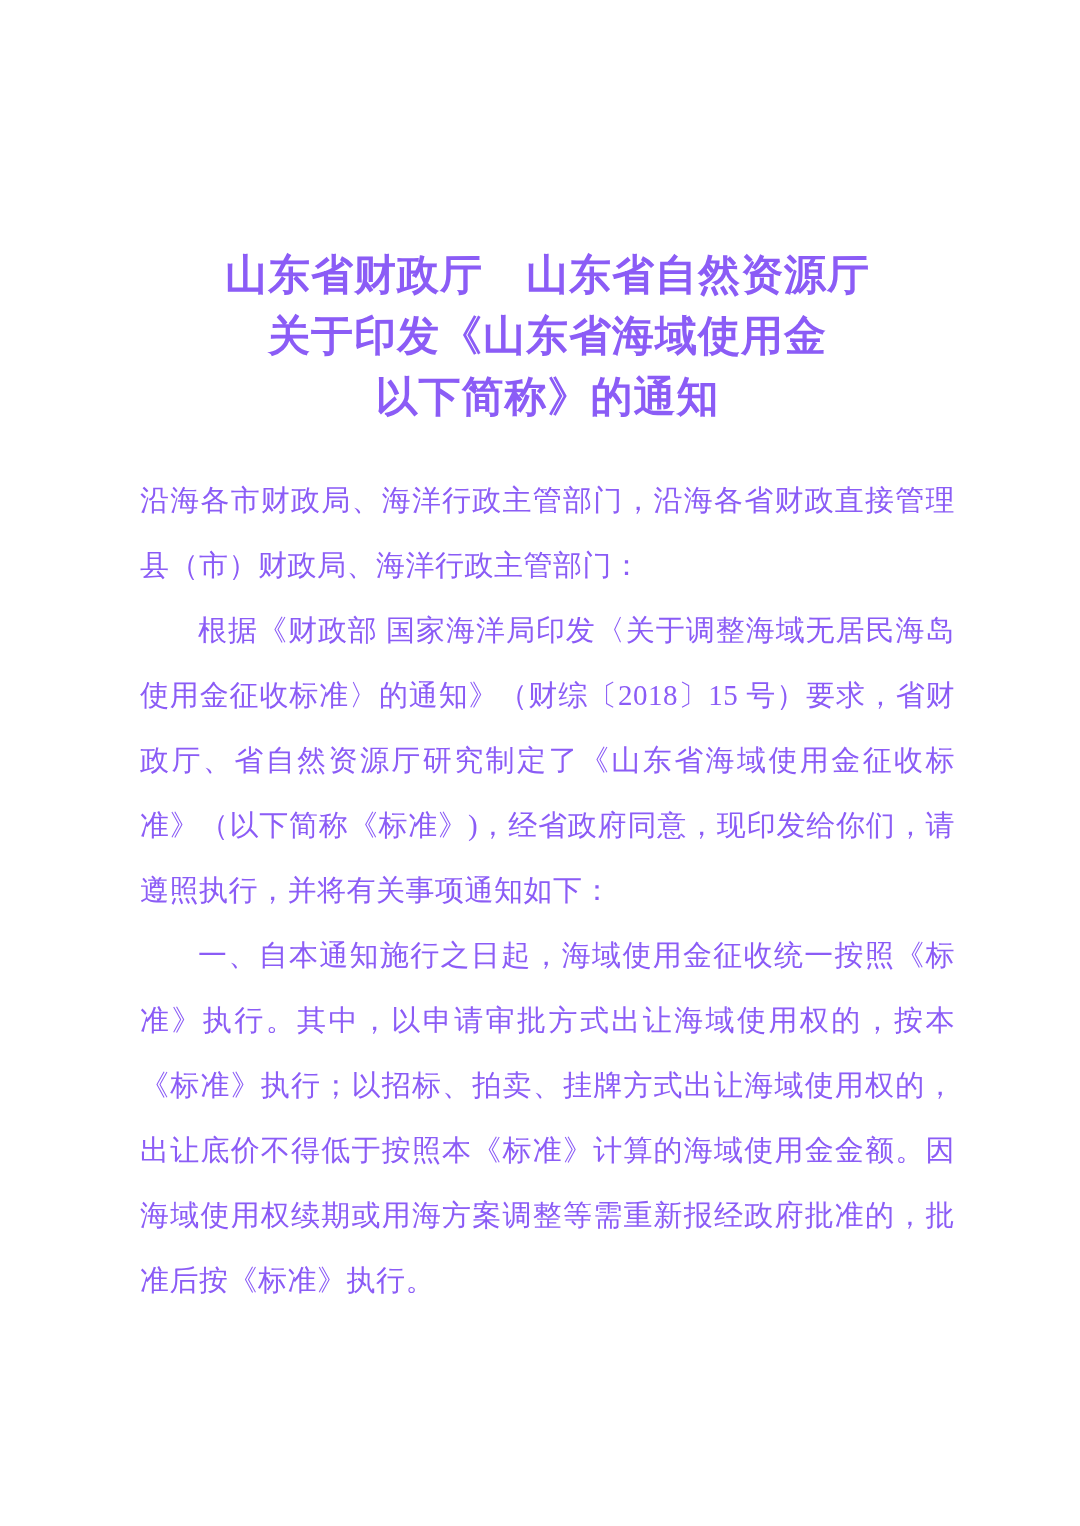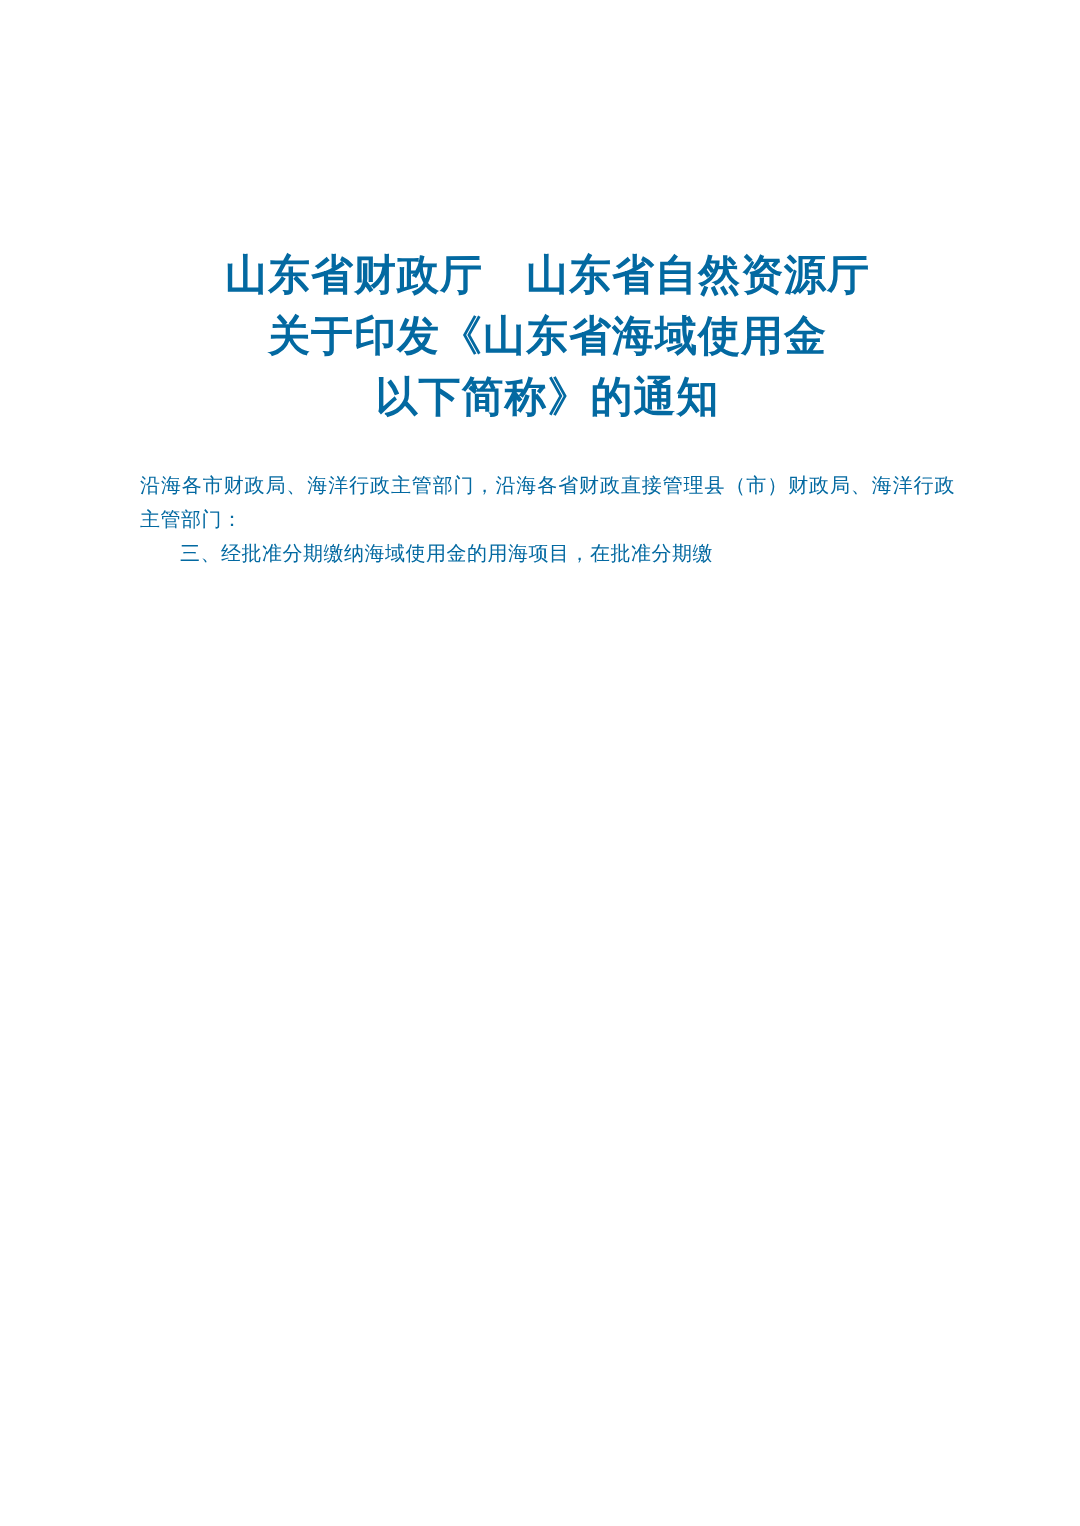--- a/index.html
+++ b/index.html
@@ -6,41 +6,41 @@
     margin: 0;
     padding: 0;
     background: #ffffff;
   }
   .page {
     position: relative;
     width: 1080px;
     height: 1526px;
     margin: 0 auto;
     background: #ffffff;
-    color: #0369a1;
+    color: #8b5cf6;
     box-sizing: border-box;
     padding: 245px 125px 0 140px;
     overflow: hidden;
     font-family: "Liberation Serif", "DejaVu Serif", serif;
   }
   .doc-title {
     margin: 0 0 40px 0;
     text-align: center;
     font-size: 42px;
     font-weight: bold;
     line-height: 61px;
     letter-spacing: 1px;
   }
   .doc-title .title-line {
     display: block;
     white-space: nowrap;
   }
   .doc-body {
-    font-size: 20px;
-    line-height: 34px;
+    font-size: 29px;
+    line-height: 65px;
     text-align: justify;
     text-justify: inter-ideograph;
     letter-spacing: 0.5px;
   }
   .doc-body p {
     margin: 0;
   }
   .doc-body p.indent {
     text-indent: 2em;
   }
@@ -50,15 +50,16 @@
 
 <div class="page">
   <h1 class="doc-title">
     <span class="title-line">山东省财政厅　山东省自然资源厅</span>
     <span class="title-line">关于印发《山东省海域使用金</span>
     <span class="title-line">以下简称》的通知</span>
   </h1>
 
   <div class="doc-body">
     <p>沿海各市财政局、海洋行政主管部门，沿海各省财政直接管理县（市）财政局、海洋行政主管部门：</p>
-    <p class="indent">三、经批准分期缴纳海域使用金的用海项目，在批准分期缴</p>
+    <p class="indent">根据《财政部 国家海洋局印发〈关于调整海域无居民海岛使用金征收标准〉的通知》（财综〔2018〕15 号）要求，省财政厅、省自然资源厅研究制定了《山东省海域使用金征收标准》（以下简称《标准》)，经省政府同意，现印发给你们，请遵照执行，并将有关事项通知如下：</p>
+    <p class="indent">一、自本通知施行之日起，海域使用金征收统一按照《标准》执行。其中，以申请审批方式出让海域使用权的，按本《标准》执行；以招标、拍卖、挂牌方式出让海域使用权的，出让底价不得低于按照本《标准》计算的海域使用金金额。因海域使用权续期或用海方案调整等需重新报经政府批准的，批准后按《标准》执行。</p>
   </div>
 </div>
 
 </body></html>

